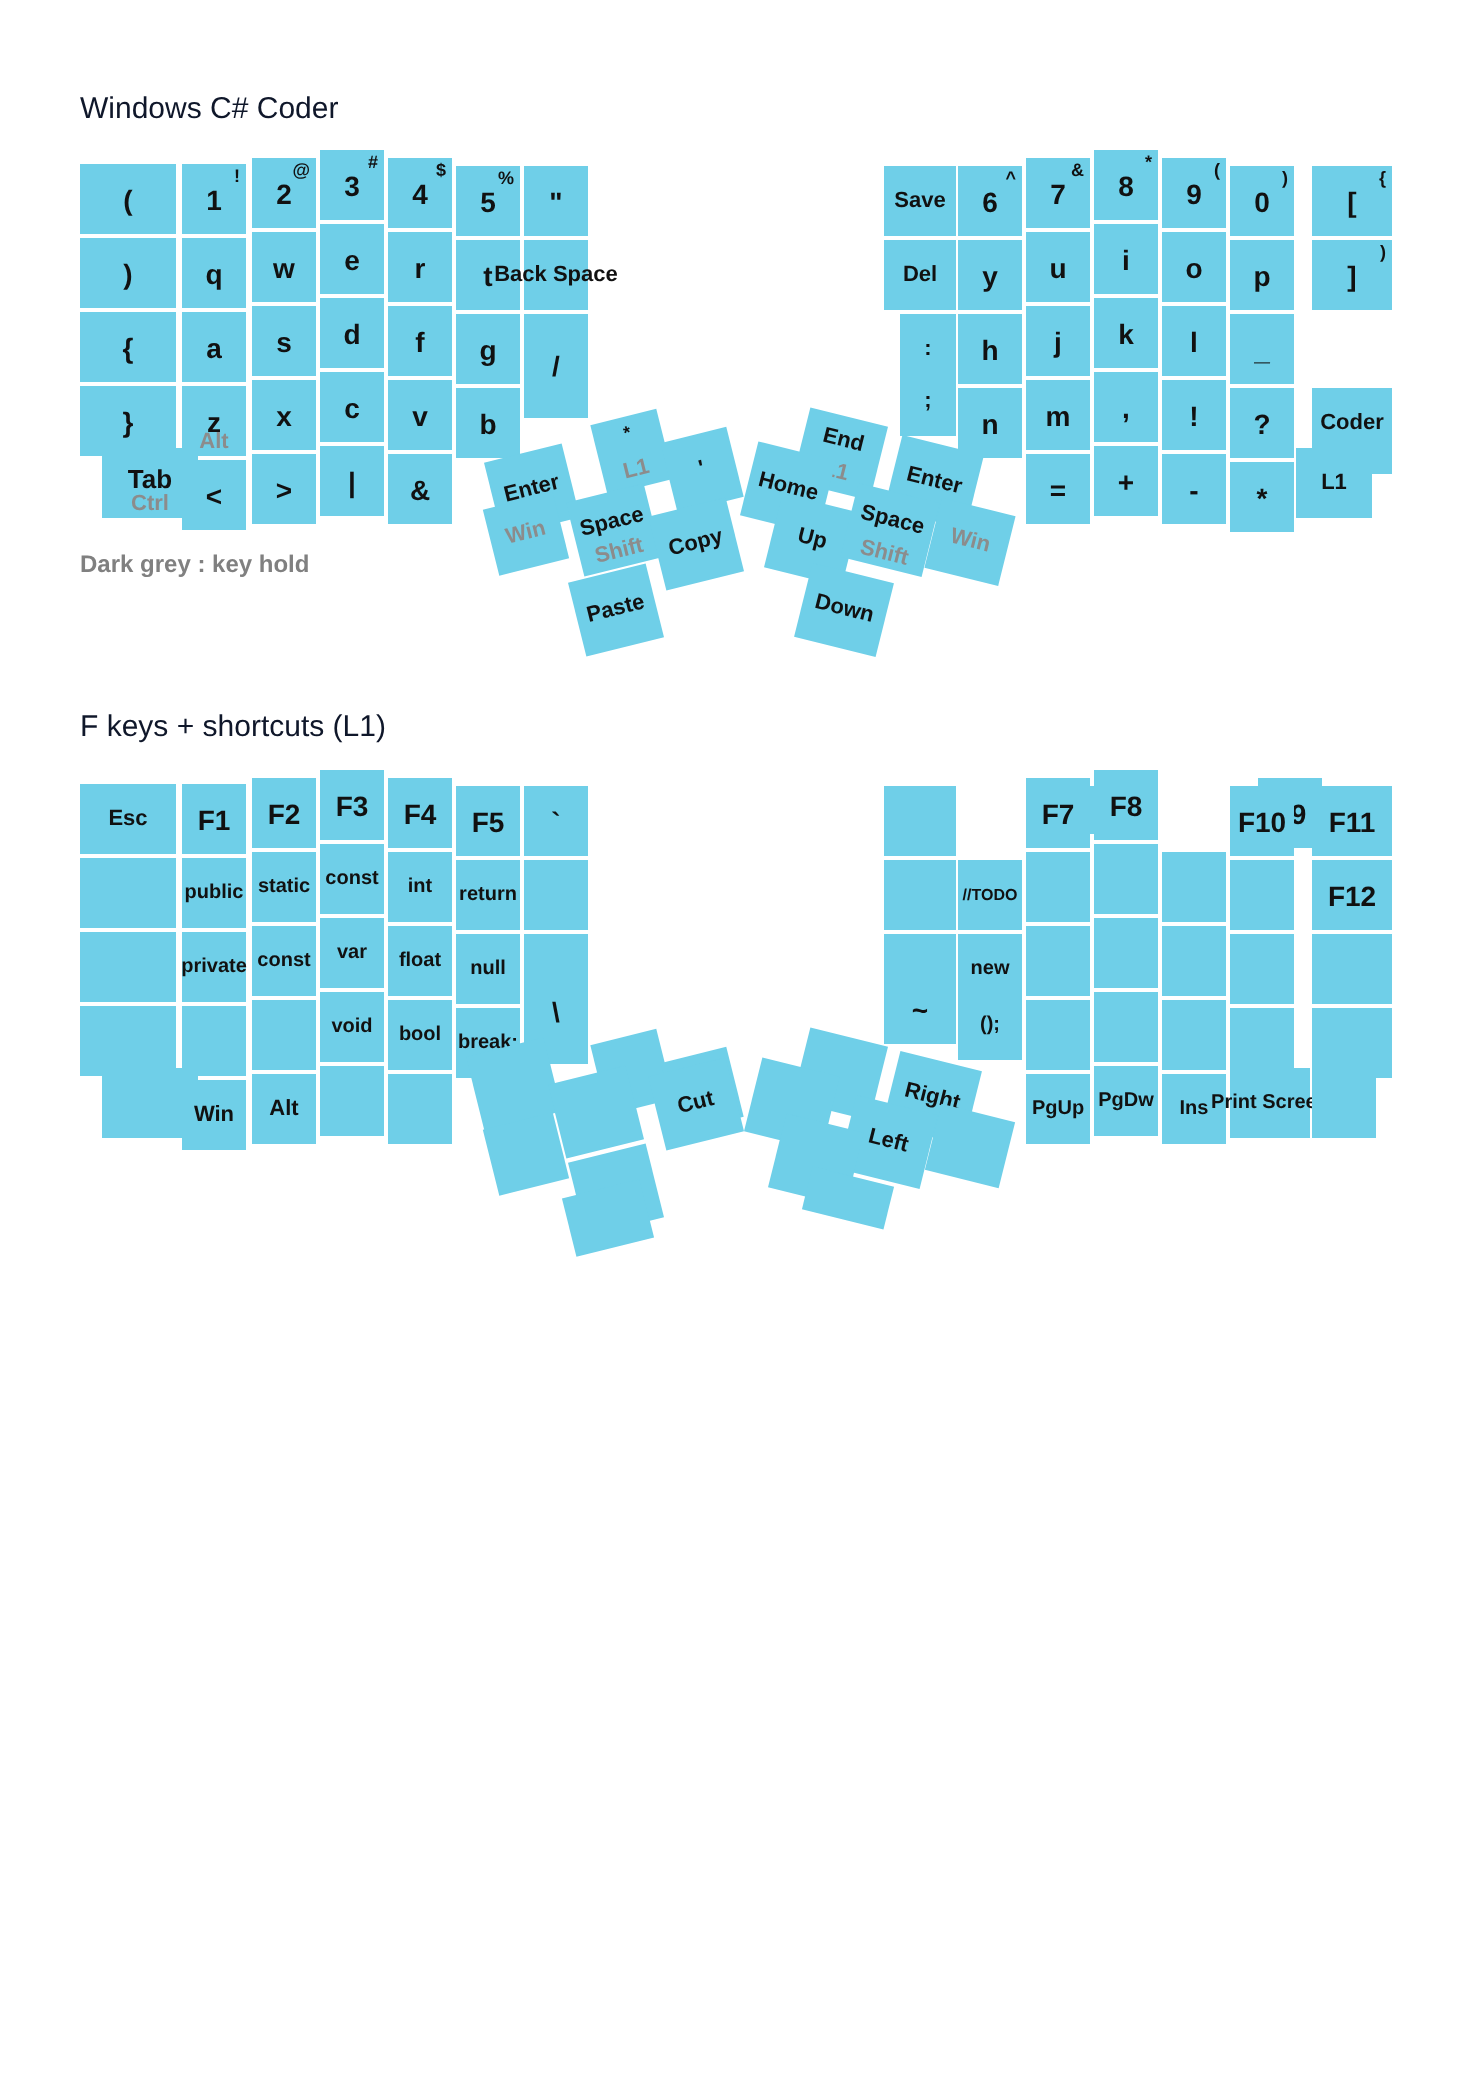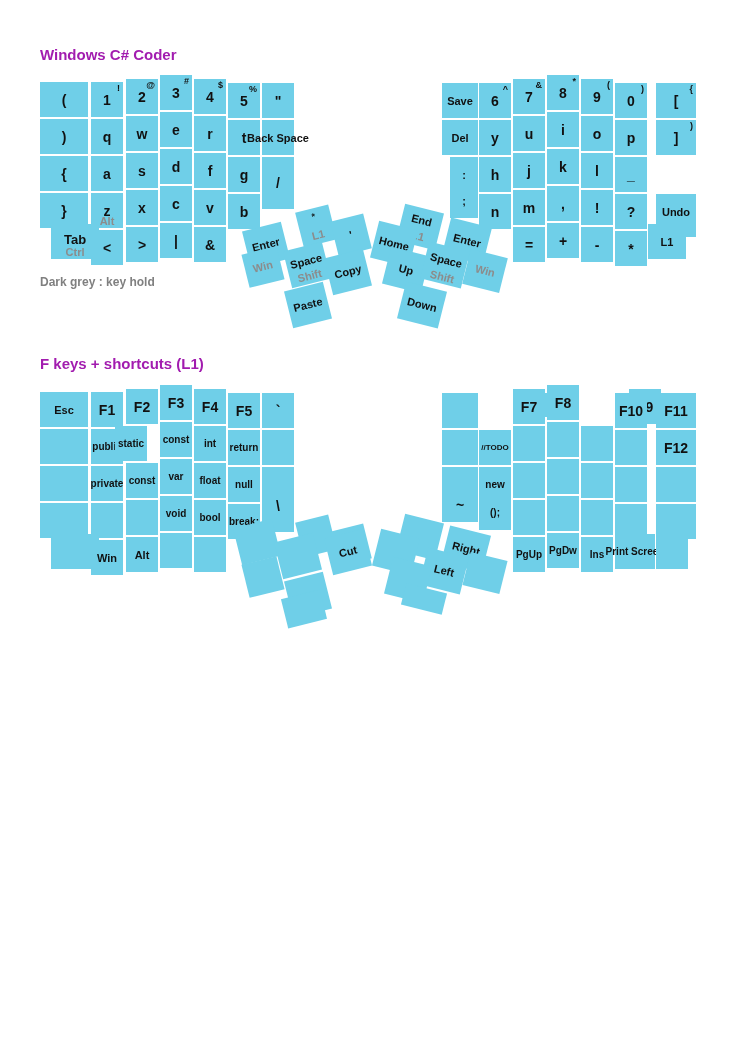--- a/index.html
+++ b/index.html
@@ -6,23 +6,23 @@
   body{
     width:736px;height:1041px;
     background:#ffffff;
     font-family:"Liberation Sans", sans-serif;
     color:#1a1a1a;
     position:relative;
     overflow:hidden;
   }
   .layer-title{
     position:absolute;
-    font-weight:bold;
+    font-weight:normal;
     font-size:15px;
-    color:#a21caf;
+    color:#0f172a;
     white-space:nowrap;
   }
   #title-1{left:40px;top:46px;}
   #title-2{left:40px;top:355px;}
   .legend{
     position:absolute;
     left:40px;top:275px;
     font-weight:bold;
     font-size:12px;
     color:#808080;
@@ -325,21 +325,21 @@
   <div class="key" style="left:547px;top:186px;width:32px;height:35px;">
     <span class="lbl c">,</span>
   </div>
   <div class="key" style="left:581px;top:190px;width:32px;height:35px;">
     <span class="lbl c">!</span>
   </div>
   <div class="key" style="left:615px;top:194px;width:32px;height:35px;">
     <span class="lbl c">?</span>
   </div>
   <div class="key" style="left:656px;top:194px;width:40px;height:35px;">
-    <span class="lbl c sm">Undo</span>
+    <span class="lbl c sm">Coder</span>
   </div>
 
   <div class="key" style="left:513px;top:227px;width:32px;height:35px;">
     <span class="lbl c">=</span>
   </div>
   <div class="key" style="left:547px;top:223px;width:32px;height:35px;">
     <span class="lbl c">+</span>
   </div>
   <div class="key" style="left:581px;top:227px;width:32px;height:35px;">
     <span class="lbl c">-</span>
@@ -377,21 +377,21 @@
   <div class="key" style="left:262px;top:393px;width:32px;height:35px;">
     <span class="lbl c">`</span>
   </div>
 
   <div class="key" style="left:40px;top:429px;width:48px;height:35px;">
     <span class="lbl c xs"></span>
   </div>
   <div class="key" style="left:91px;top:429px;width:32px;height:35px;">
     <span class="lbl c xs">public</span>
   </div>
-  <div class="key" style="left:115px;top:426px;width:32px;height:35px;">
+  <div class="key" style="left:126px;top:426px;width:32px;height:35px;">
     <span class="lbl c xs">static</span>
   </div>
   <div class="key" style="left:160px;top:422px;width:32px;height:35px;">
     <span class="lbl c xs">const</span>
   </div>
   <div class="key" style="left:194px;top:426px;width:32px;height:35px;">
     <span class="lbl c xs">int</span>
   </div>
   <div class="key" style="left:228px;top:430px;width:32px;height:35px;">
     <span class="lbl c xs">return</span>

